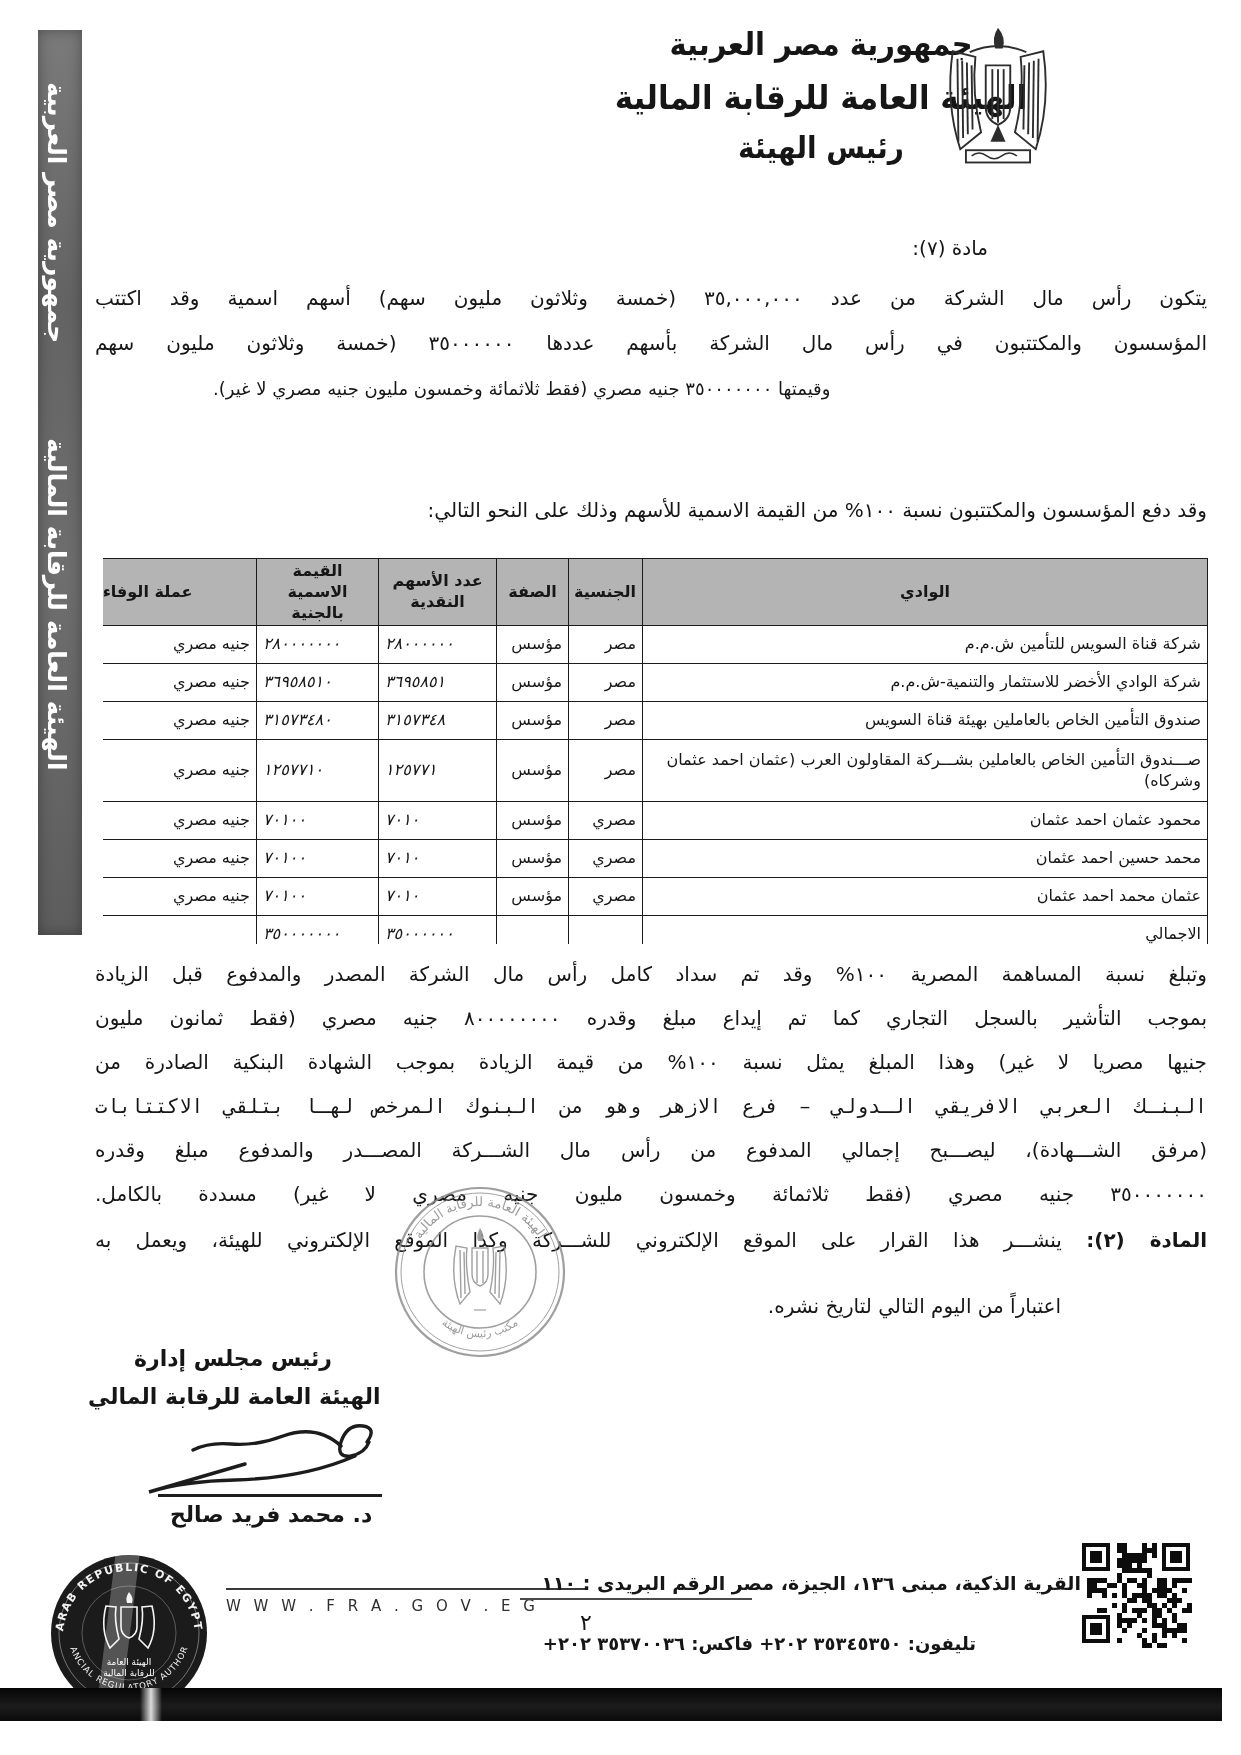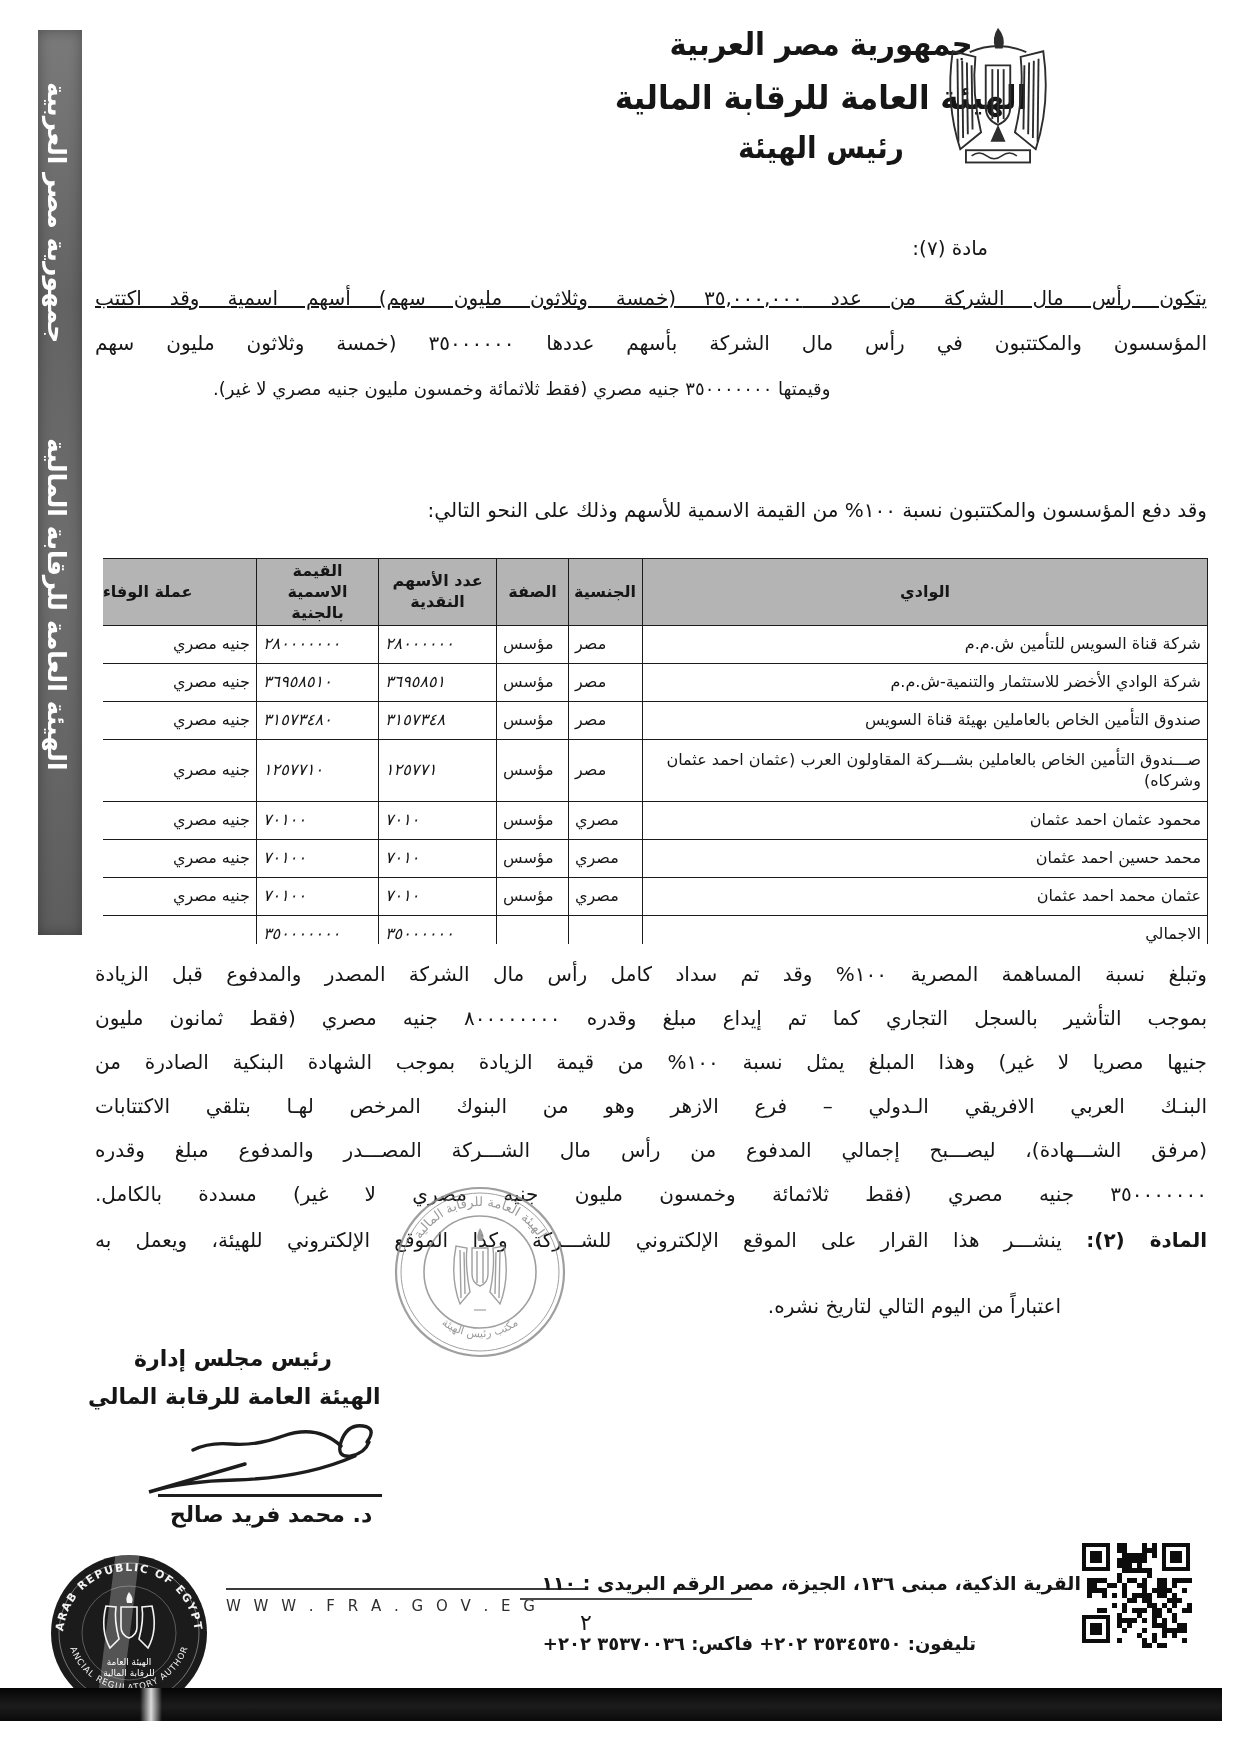--- a/index.html
+++ b/index.html
@@ -23,21 +23,21 @@
          text-align:justify;text-align-last:justify;white-space:nowrap;}
   .bline.norm{text-align:right;text-align-last:right;}
   
   #tblwrap{left:103px;top:558px;width:1105px;height:386px;overflow:hidden;direction:rtl;}
   table.shr{border-collapse:collapse;direction:rtl;width:1169px;table-layout:fixed;
             font-size:16px;}
   table.shr th,table.shr td{border:1.6px solid #1b1b1b;vertical-align:middle;
             padding:2px 6px;line-height:1.3;overflow:hidden;}
   table.shr th{background:#b4b4b4;font-weight:bold;text-align:center;height:54px;}
   td.cname{text-align:right;padding-right:10px;}
-  td.ccent{text-align:left;}
+  td.ccent{text-align:right;}
   td.cnum{text-align:left;padding-left:8px;font-style:italic;}
   td.ccur{text-align:right;padding-right:4px;}
   tr.r{height:38px;}
   tr.rbig{height:62px;}
   tr.rtot{height:38px;}
   
   .sigt{position:absolute;font-weight:bold;font-size:22px;direction:rtl;white-space:nowrap;}
   #sigline{left:158px;top:1494px;width:224px;height:3px;background:#1d1d1d;}
   
   #wwwline{left:226px;top:1588px;width:362px;height:2px;background:#3a3a3a;}
@@ -85,21 +85,21 @@
       <line x1="64" y1="49" x2="64" y2="102"></line>
         <line x1="70" y1="49" x2="70" y2="106"></line>
       <line x1="76" y1="49" x2="76" y2="102"></line>
       <path d="M70 108 l-8 18 h16 z" fill="#2d2d2d" stroke="none"></path>
       <rect x="36" y="135" width="68" height="13"></rect>
       <path d="M42 141 q8 -6 16 0 q8 6 16 0 q8 -6 16 0" stroke-width="1.6"></path>
     </g>
   </svg>
 
   <div class="abs ar" style="right:253px;top:236px;font-size:20px;">مادة (٧):</div>
-  <div class="bline" style="top:286px;text-decoration:underline;">يتكون رأس مال الشركة من عدد ٣٥,٠٠٠,٠٠٠ (خمسة وثلاثون مليون سهم) أسهم اسمية وقد اكتتب</div>
+  <div class="bline" style="top:286px;">يتكون رأس مال الشركة من عدد ٣٥,٠٠٠,٠٠٠ (خمسة وثلاثون مليون سهم) أسهم اسمية وقد اكتتب</div>
   <div class="bline" style="top:331px;">المؤسسون والمكتتبون في رأس مال الشركة بأسهم عددها ٣٥٠٠٠٠٠٠ (خمسة وثلاثون مليون سهم</div>
   <div class="abs ar" style="left:213px;top:378px;font-size:18px;white-space:nowrap;">وقيمتها ٣٥٠٠٠٠٠٠٠ جنيه مصري (فقط ثلاثمائة وخمسون مليون جنيه مصري لا غير).</div>
   <div class="bline norm" style="top:498px;">وقد دفع المؤسسون والمكتتبون نسبة ١٠٠% من القيمة الاسمية للأسهم وذلك على النحو التالي:</div>
 
   <div class="abs" id="tblwrap">
     <table class="shr ar">
       <colgroup>
         <col style="width:565px">
           <col style="width:74px">
           <col style="width:72px">
@@ -180,21 +180,21 @@
         <td class="cnum">٣٥٠٠٠٠٠٠٠</td>
         <td class="ccur"></td>
       </tr>
     </tbody>
       </table>
   </div>
 
   <div class="bline" style="top:962px;">وتبلغ نسبة المساهمة المصرية ١٠٠% وقد تم سداد كامل رأس مال الشركة المصدر والمدفوع قبل الزيادة</div>
   <div class="bline" style="top:1006px;">بموجب التأشير بالسجل التجاري كما تم إيداع مبلغ وقدره ٨٠٠٠٠٠٠٠٠ جنيه مصري (فقط ثمانون مليون</div>
   <div class="bline" style="top:1050px;">جنيها مصريا لا غير) وهذا المبلغ يمثل نسبة ١٠٠% من قيمة الزيادة بموجب الشهادة البنكية الصادرة من</div>
-  <div class="bline" style="top:1094px;">البنـك العربي الافريقي الـدولي – فرع الازهر وهو من البنوك المرخص لهـا بتلقي الاكتتابات</div>
+  <div class="bline" style="top:1094px;font-family:Liberation Mono, monospace;">البنـك العربي الافريقي الـدولي – فرع الازهر وهو من البنوك المرخص لهـا بتلقي الاكتتابات</div>
   <div class="bline" style="top:1138px;">(مرفق الشـــهادة)، ليصـــبح إجمالي المدفوع من رأس مال الشـــركة المصـــدر والمدفوع مبلغ وقدره</div>
   <div class="bline" style="top:1182px;">٣٥٠٠٠٠٠٠٠ جنيه مصري (فقط ثلاثمائة وخمسون مليون جنيه مصري لا غير) مسددة بالكامل.</div>
 
   <div class="bline" style="top:1228px;">
     <span style="font-weight:bold;">المادة (٢):</span>
     <span>ينشـــر هذا القرار على الموقع الإلكتروني للشـــركة وكذا الموقع الإلكتروني للهيئة، ويعمل به</span>
   </div>
   <div class="abs ar" style="right:180px;top:1270px;font-size:20px;white-space:nowrap;margin-top:24px;">اعتباراً من اليوم التالي لتاريخ نشره.</div>
 
   <div class="sigt" style="left:170px;top:1346px;width:162px;text-align:center;">رئيس مجلس إدارة</div>

